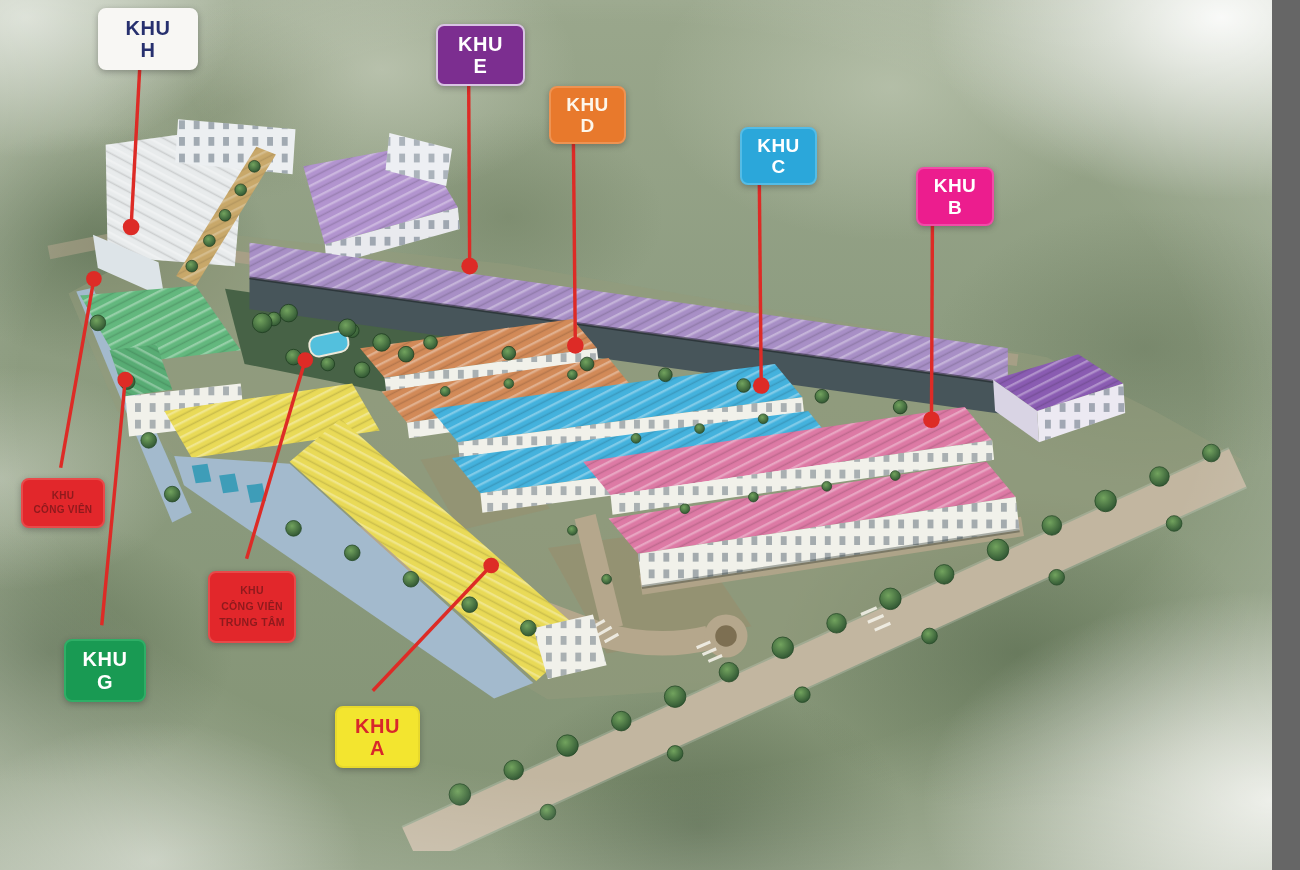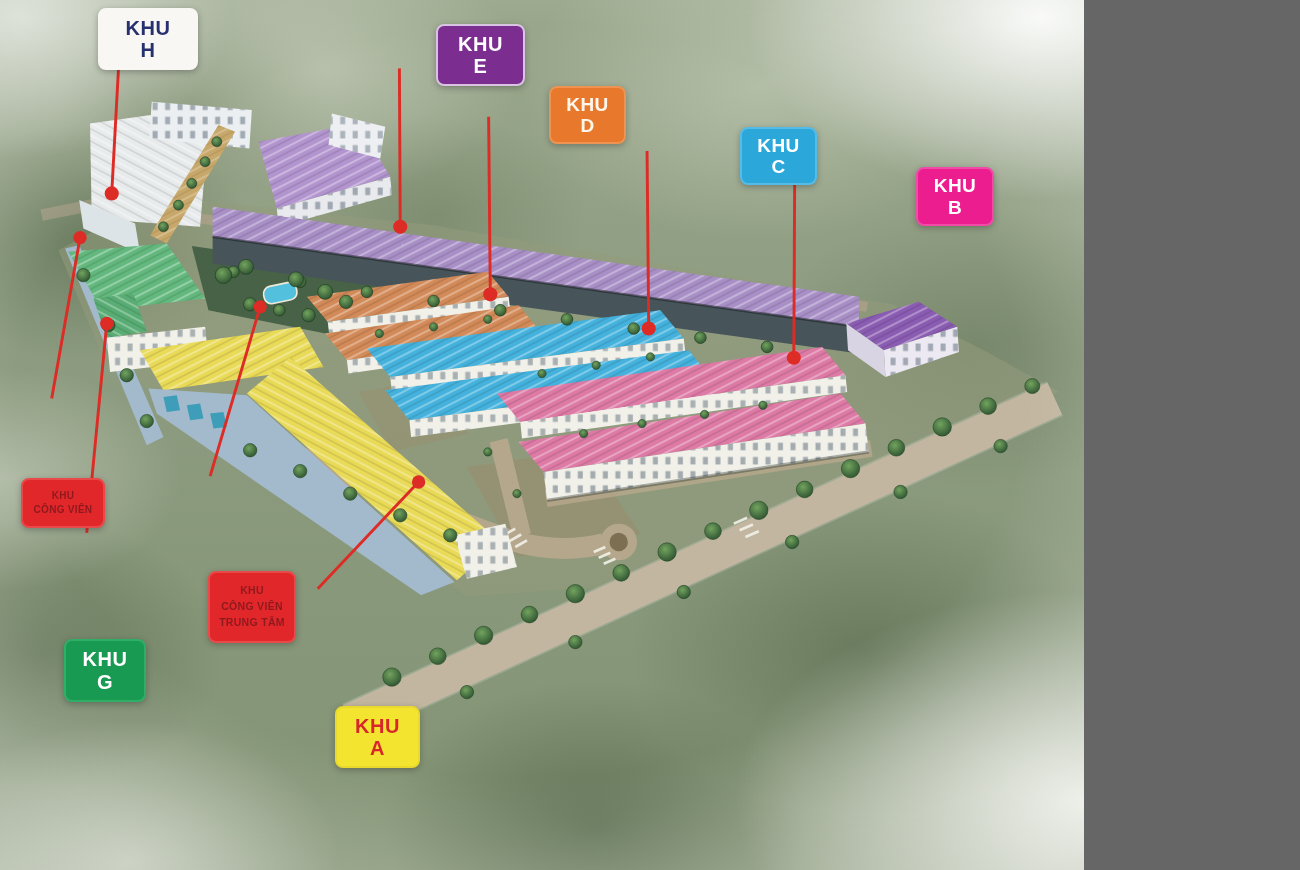--- a/index.html
+++ b/index.html
@@ -1,17 +1,17 @@
 <!DOCTYPE html>
 <html><head>
 <meta charset="utf-8">
 <style>
   html,body{margin:0;padding:0;background:#666;}
   #stage{
-    position:relative;width:1084px;height:870px;overflow:hidden;
+    position:relative;width:1272px;height:870px;overflow:hidden;
     font-family:"Liberation Sans",sans-serif;
     background:#8d9c80;
   }
   
   .bg{
     position:absolute;inset:0;
     background:
       radial-gradient(ellipse 420px 260px at 96% 2%,  rgba(255,255,255,.92), rgba(255,255,255,0) 70%),
       radial-gradient(ellipse 500px 300px at 100% 92%, rgba(246,246,242,.85), rgba(255,255,255,0) 70%),
       radial-gradient(ellipse 300px 200px at 2% 2%,   rgba(240,243,238,.65), rgba(255,255,255,0) 70%),

